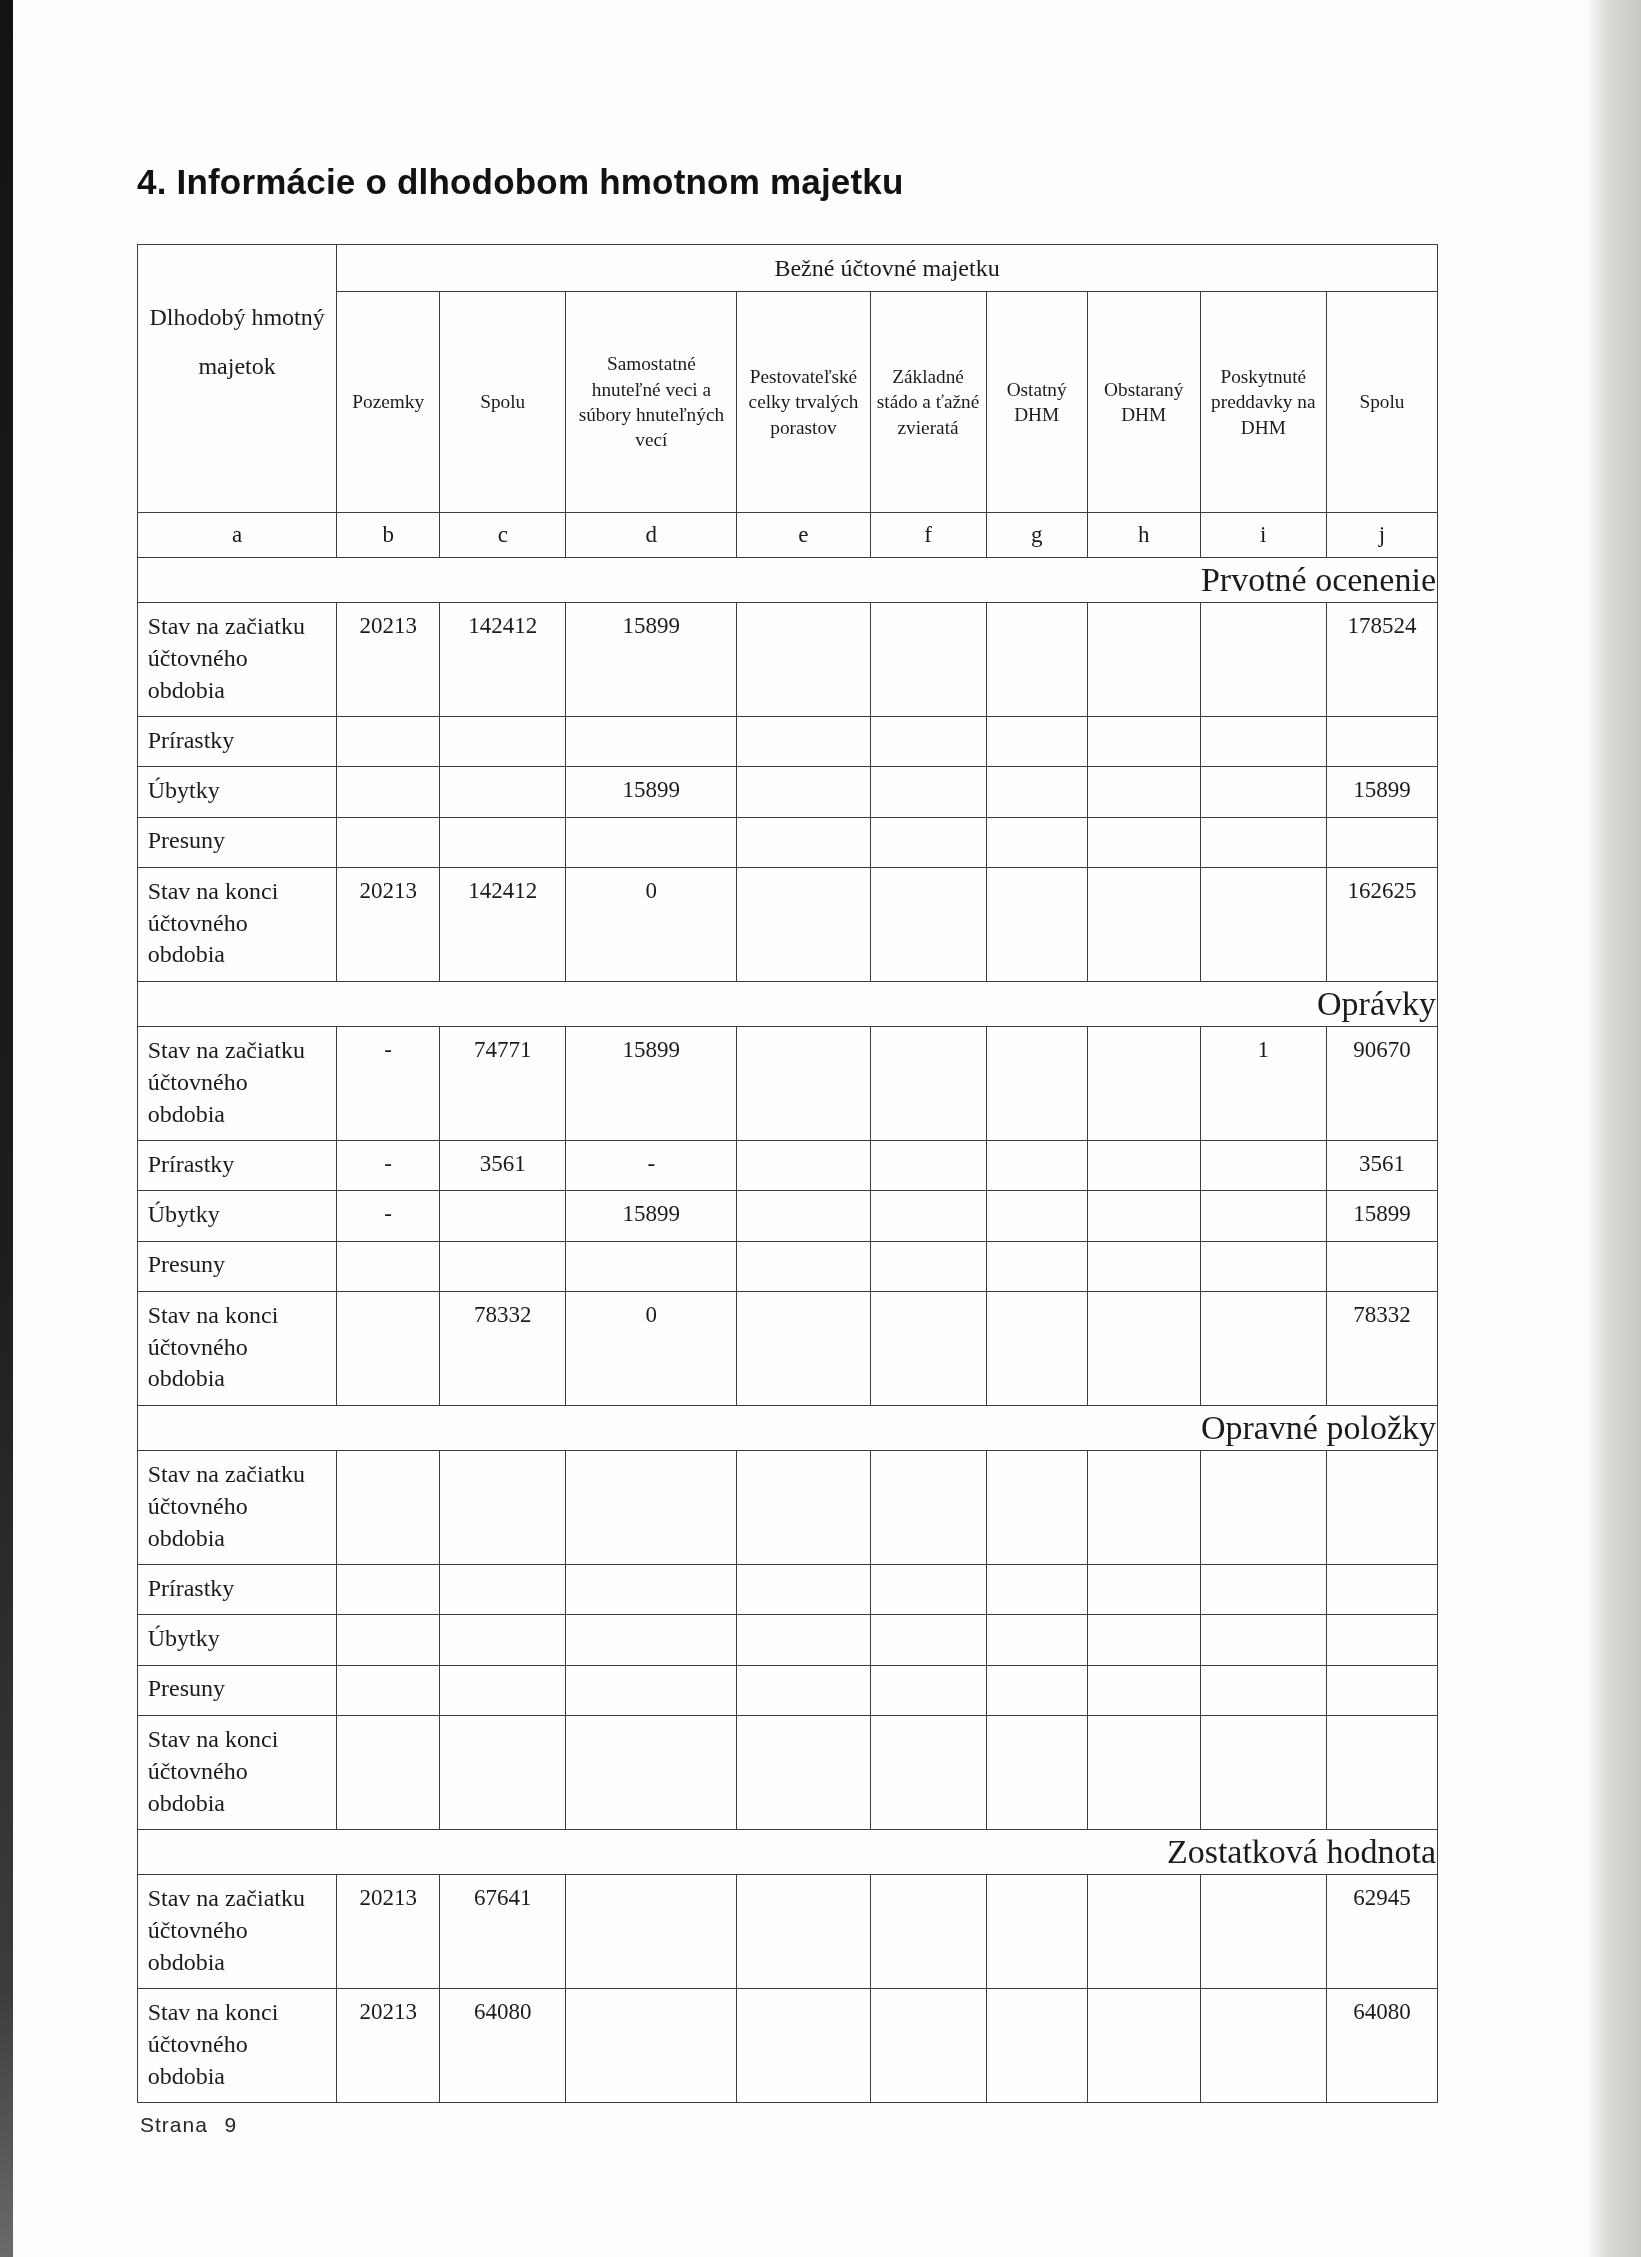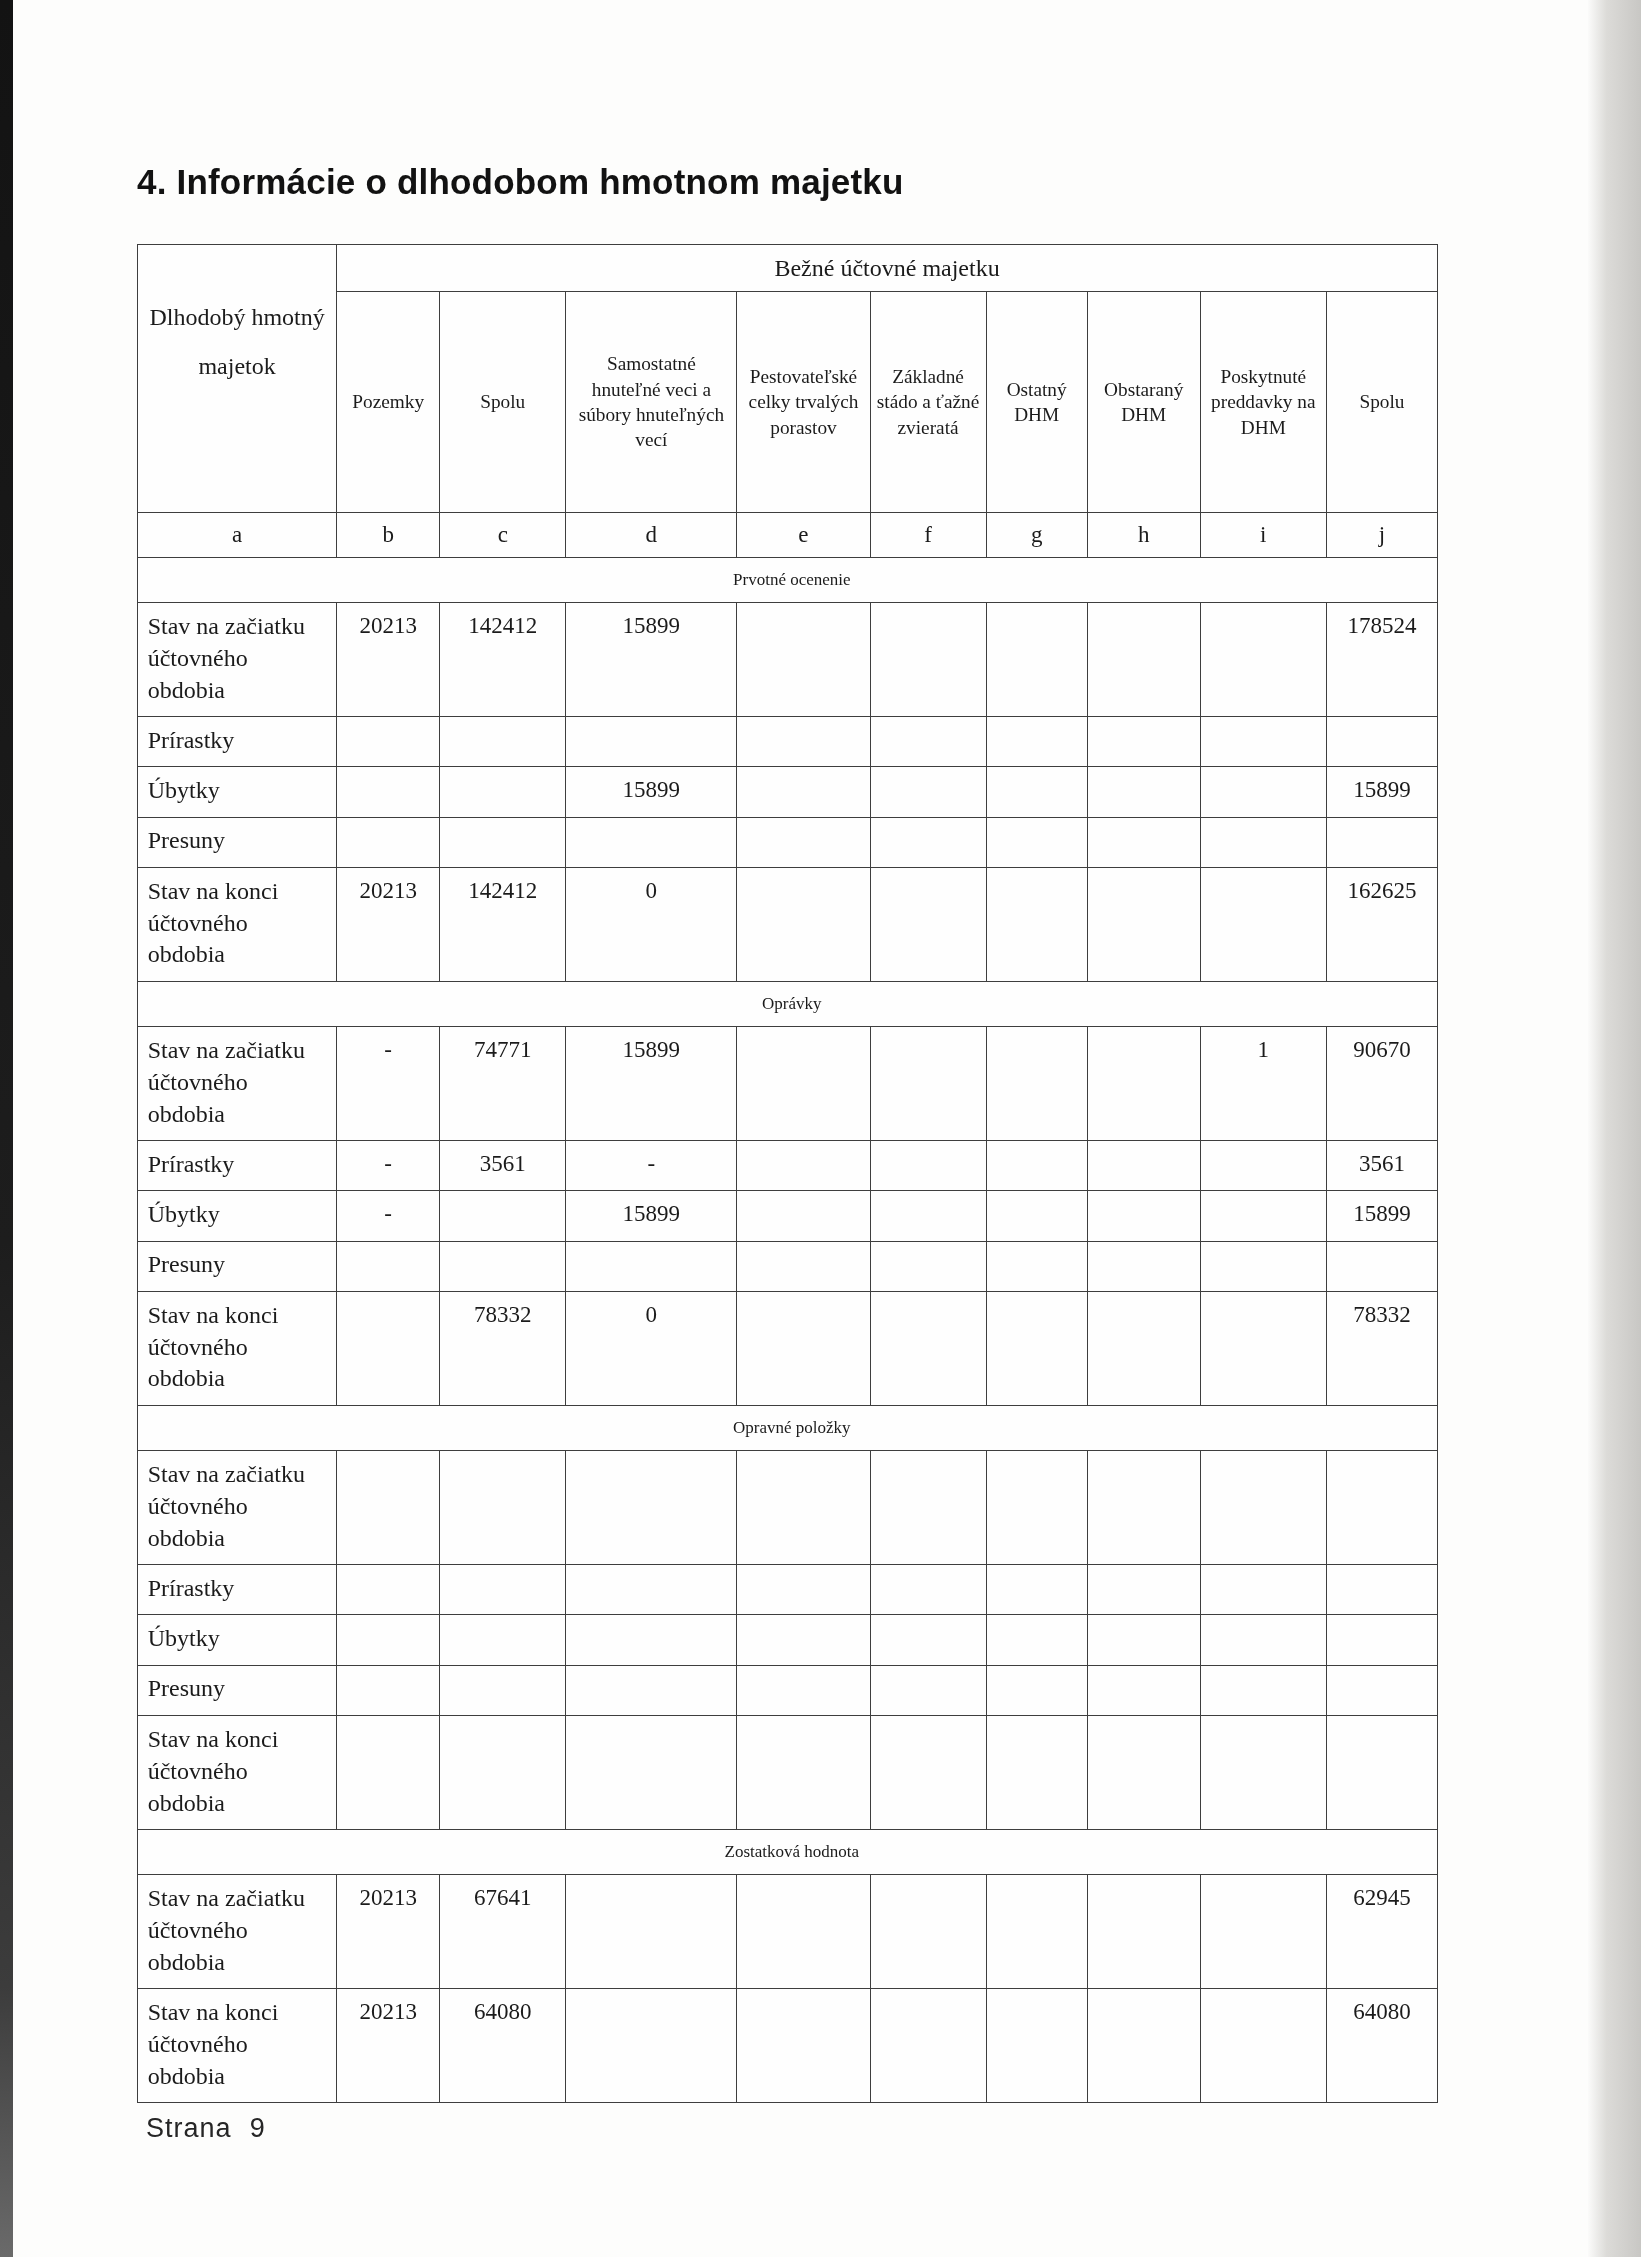--- a/index.html
+++ b/index.html
@@ -91,43 +91,43 @@
     padding: 0 4.8px;
   }
   tr.letters th {
     height: 42px;
     font-size: 23px;
     text-align: center;
     vertical-align: middle;
   }
   tr.section-row td {
     height: 42px;
-    font-size: 17px;
+    font-size: 34px;
     padding-left: 9.7px;
-    text-align: center;
+    text-align: right;
     vertical-align: middle;
   }
   td.rowlabel {
     font-size: 24px;
     line-height: 1.33;
     padding: 7.7px 7.7px 9.7px 9.7px;
     text-align: left;
     vertical-align: top;
   }
   td.val {
     font-size: 23px;
     text-align: center;
     vertical-align: top;
     padding-top: 9.7px;
   }
   .page-number {
     margin-top: 9.7px;
-    margin-left: 9px;
+    margin-left: 3px;
     font-family: "Liberation Sans", sans-serif;
-    font-size: 27px;
+    font-size: 21px;
     color: #262626;
     letter-spacing: 1px;
     word-spacing: 9.7px;
   }
 </style>
 </head>
 <body>
 
 <div class="scan-edge-left"></div>
 <div class="scan-edge-right"></div>

